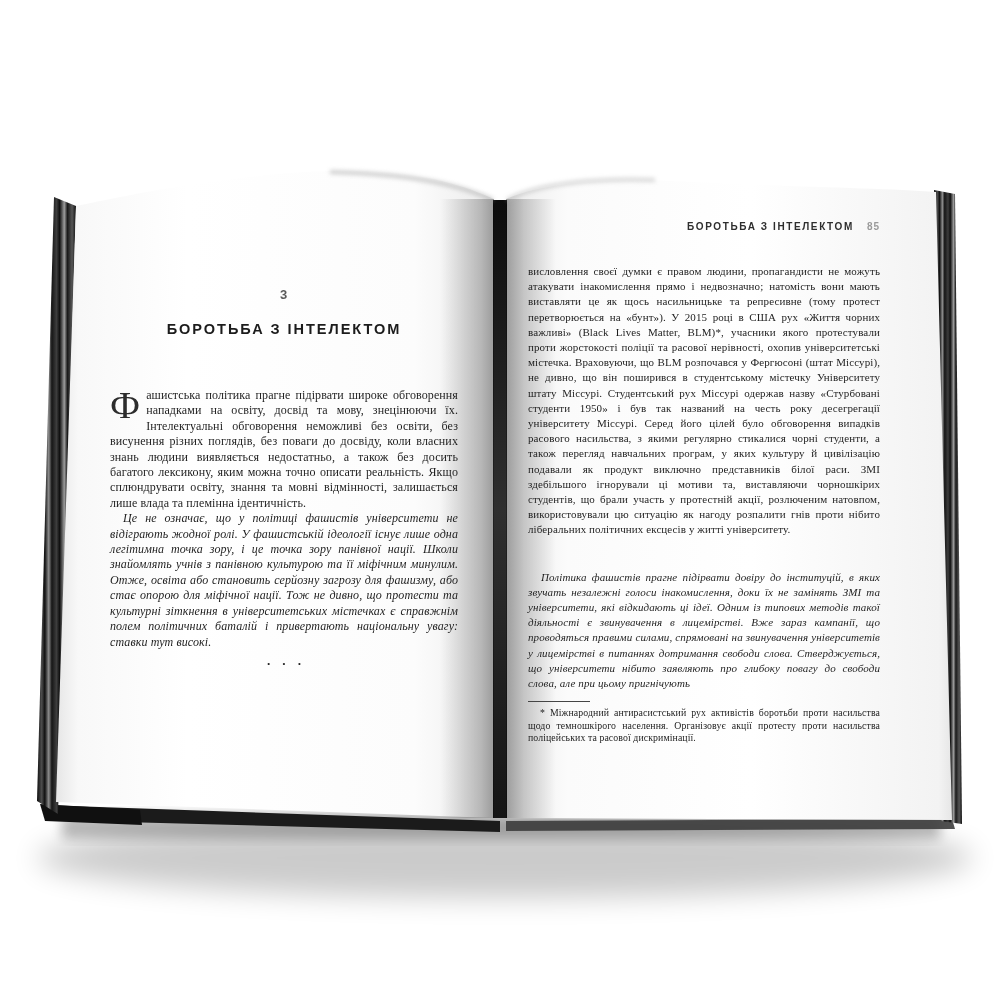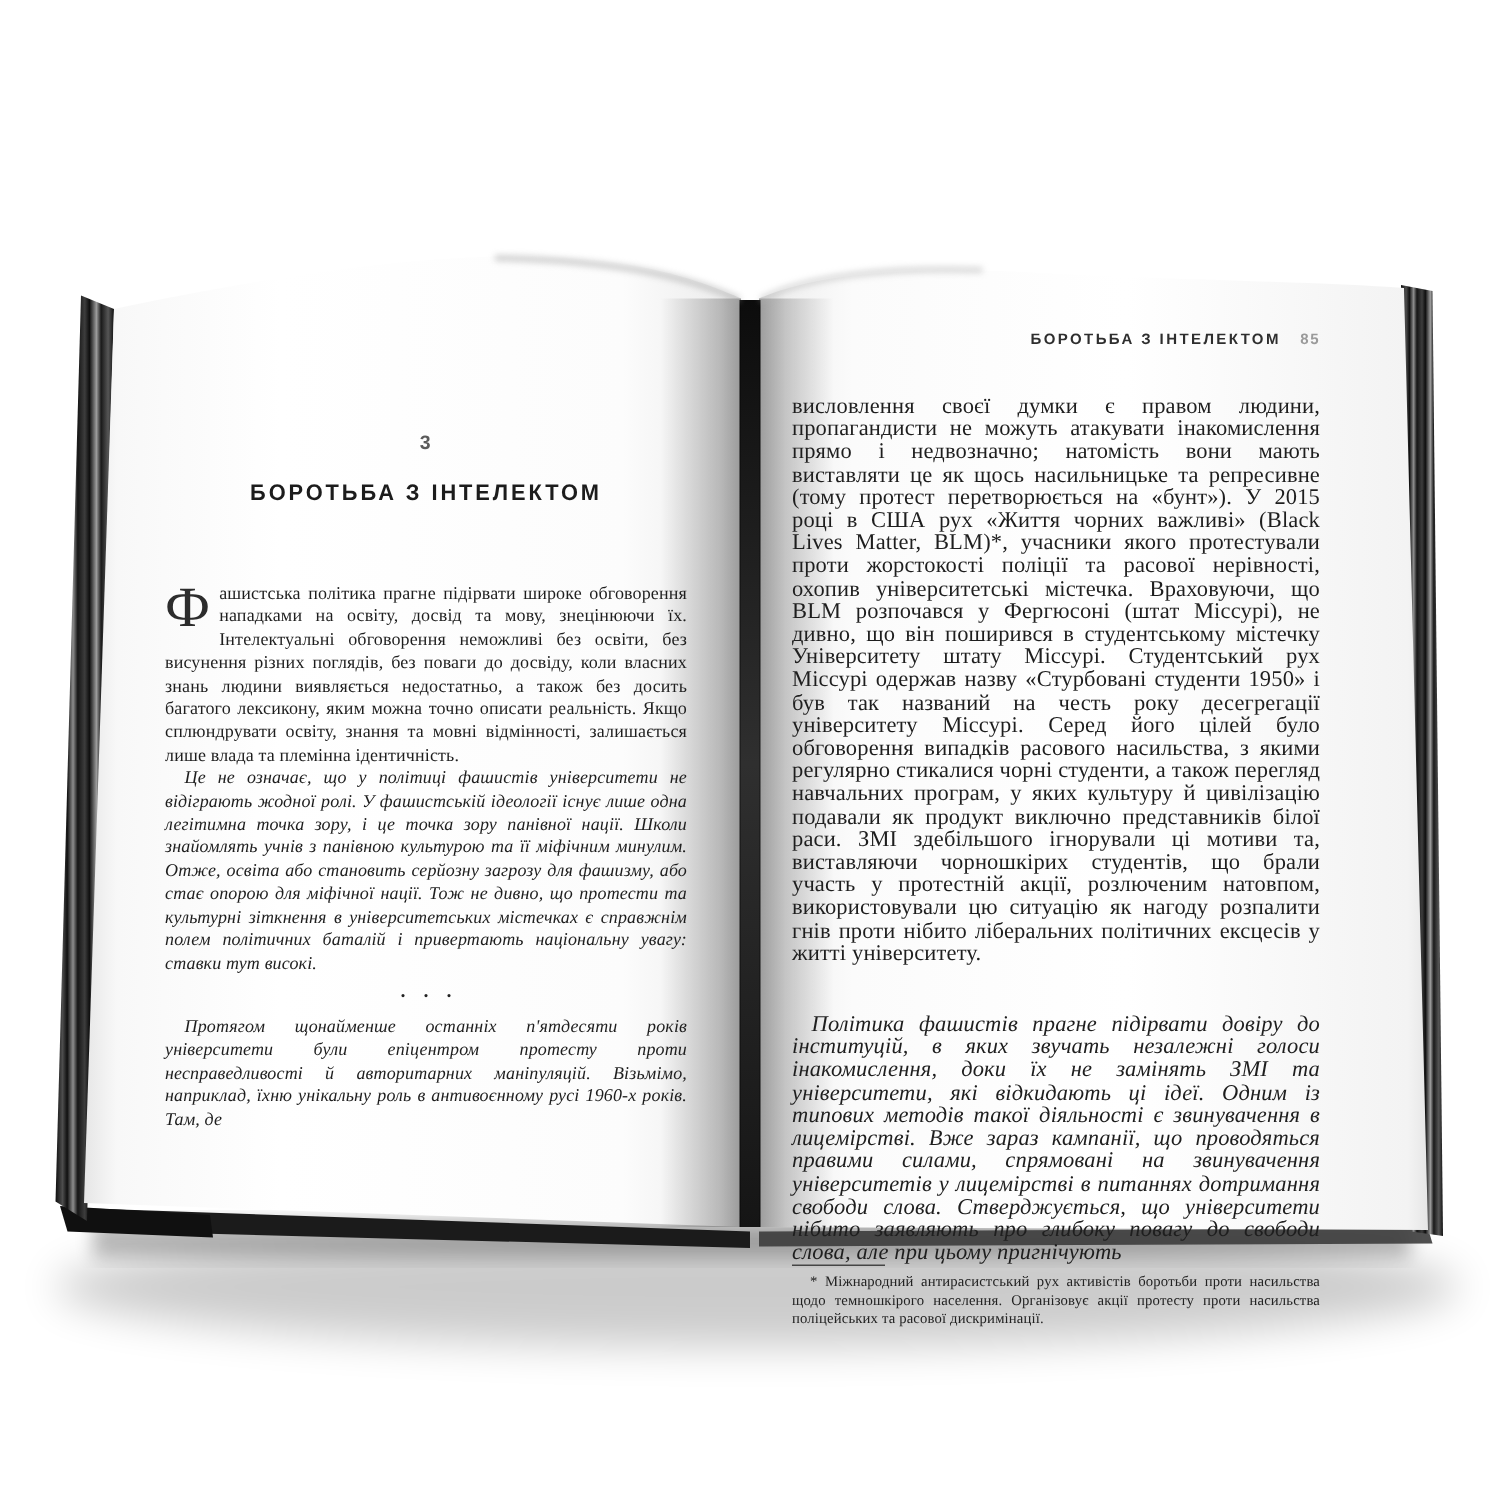--- a/index.html
+++ b/index.html
@@ -24,23 +24,23 @@
   .section-break { text-align:center; font-size:13px; font-weight:bold; letter-spacing:11px;
                    padding-left:11px; margin:6px 0 5px 0; color:#222; }
 
   
   .right-text { left:528px; top:221px; width:352px; }
   .right-header { display:flex; justify-content:flex-end; align-items:baseline; gap:13px;
                   font-family:"Liberation Sans", sans-serif; font-weight:bold; }
   .rh-title { font-size:10px; letter-spacing:1.6px; color:#2e2e2e; }
   .rh-num { font-size:10px; letter-spacing:1px; color:#9a9a9a; }
   .right-body { margin-top:27px; }
-  .right-body p { font-size:15px; line-height:15.2px;margin-top:32px; }
+  .right-body p { font-size:11px; line-height:15.2px;margin-top:32px; }
 
-  .footnote { }
+  .footnote { margin-top:10px; }
   .fn-rule { width:62px; height:0; border-top:1.3px solid #454545; margin:0 0 5px 0; }
   .footnote p { font-size:9.8px; line-height:12.4px; text-indent:12px; text-align:justify; color:#222; }
 </style>
 </head>
 <body>
 
 <div class="scene">
 
   <svg width="1000" height="1000" viewBox="0 0 1000 1000">
     <defs>
@@ -118,21 +118,20 @@
     <path d="M 507,200 C 536,184 592,178 655,180" fill="none" stroke="#b3b3b3" stroke-width="4" opacity="0.5" filter="url(#blurT)"></path>
   </svg>
 
   <div class="page-text left-text">
     <div class="chapter-num">3</div>
     <div class="chapter-title">БОРОТЬБА З ІНТЕЛЕКТОМ</div>
     <div class="left-body">
       <p><span class="dropcap">Ф</span><span>ашистська політика прагне підірвати широке обговорення нападками на освіту, досвід та мову, знецінюючи їх. Інтелектуальні обговорення неможливі без освіти, без висунення різних поглядів, без поваги до досвіду, коли власних знань людини виявляється недостатньо, а також без досить багатого лексикону, яким можна точно описати реальність. Якщо сплюндрувати освіту, знання та мовні відмінності, залишається лише влада та племінна ідентичність.</span></p>
       <p class="indent">Це не означає, що у політиці фашистів університети не відіграють жодної ролі. У фашистській ідеології існує лише одна легітимна точка зору, і це точка зору панівної нації. Школи знайомлять учнів з панівною культурою та її міфічним минулим. Отже, освіта або становить серйозну загрозу для фашизму, або стає опорою для міфічної нації. Тож не дивно, що протести та культурні зіткнення в університетських містечках є справжнім полем політичних баталій і привертають національну увагу: ставки тут високі.</p>
       <div class="section-break">···</div>
-      <p class="indent">Протягом щонайменше останніх п'ятдесяти років університети були епіцентром протесту проти несправедливості й авторитарних маніпуляцій. Візьмімо, наприклад, їхню унікальну роль в антивоєнному русі 1960-х років. Там, де</p>
     </div>
   </div>
 
   <div class="page-text right-text">
     <div class="right-header">
       <span class="rh-title">БОРОТЬБА З ІНТЕЛЕКТОМ</span>
       <span class="rh-num">85</span>
     </div>
     <div class="right-body">
       <p>висловлення своєї думки є правом людини, пропагандисти не можуть атакувати інакомислення прямо і недвозначно; натомість вони мають виставляти це як щось насильницьке та репресивне (тому протест перетворюється на «бунт»). У 2015 році в США рух «Життя чорних важливі» (Black Lives Matter, BLM)*, учасники якого протестували проти жорстокості поліції та расової нерівності, охопив університетські містечка. Враховуючи, що BLM розпочався у Фергюсоні (штат Міссурі), не дивно, що він поширився в студентському містечку Університету штату Міссурі. Студентський рух Міссурі одержав назву «Стурбовані студенти 1950» і був так названий на честь року десегрегації університету Міссурі. Серед його цілей було обговорення випадків расового насильства, з якими регулярно стикалися чорні студенти, а також перегляд навчальних програм, у яких культуру й цивілізацію подавали як продукт виключно представників білої раси. ЗМІ здебільшого ігнорували ці мотиви та, виставляючи чорношкірих студентів, що брали участь у протестній акції, розлюченим натовпом, використовували цю ситуацію як нагоду розпалити гнів проти нібито ліберальних політичних ексцесів у житті університету.</p>

